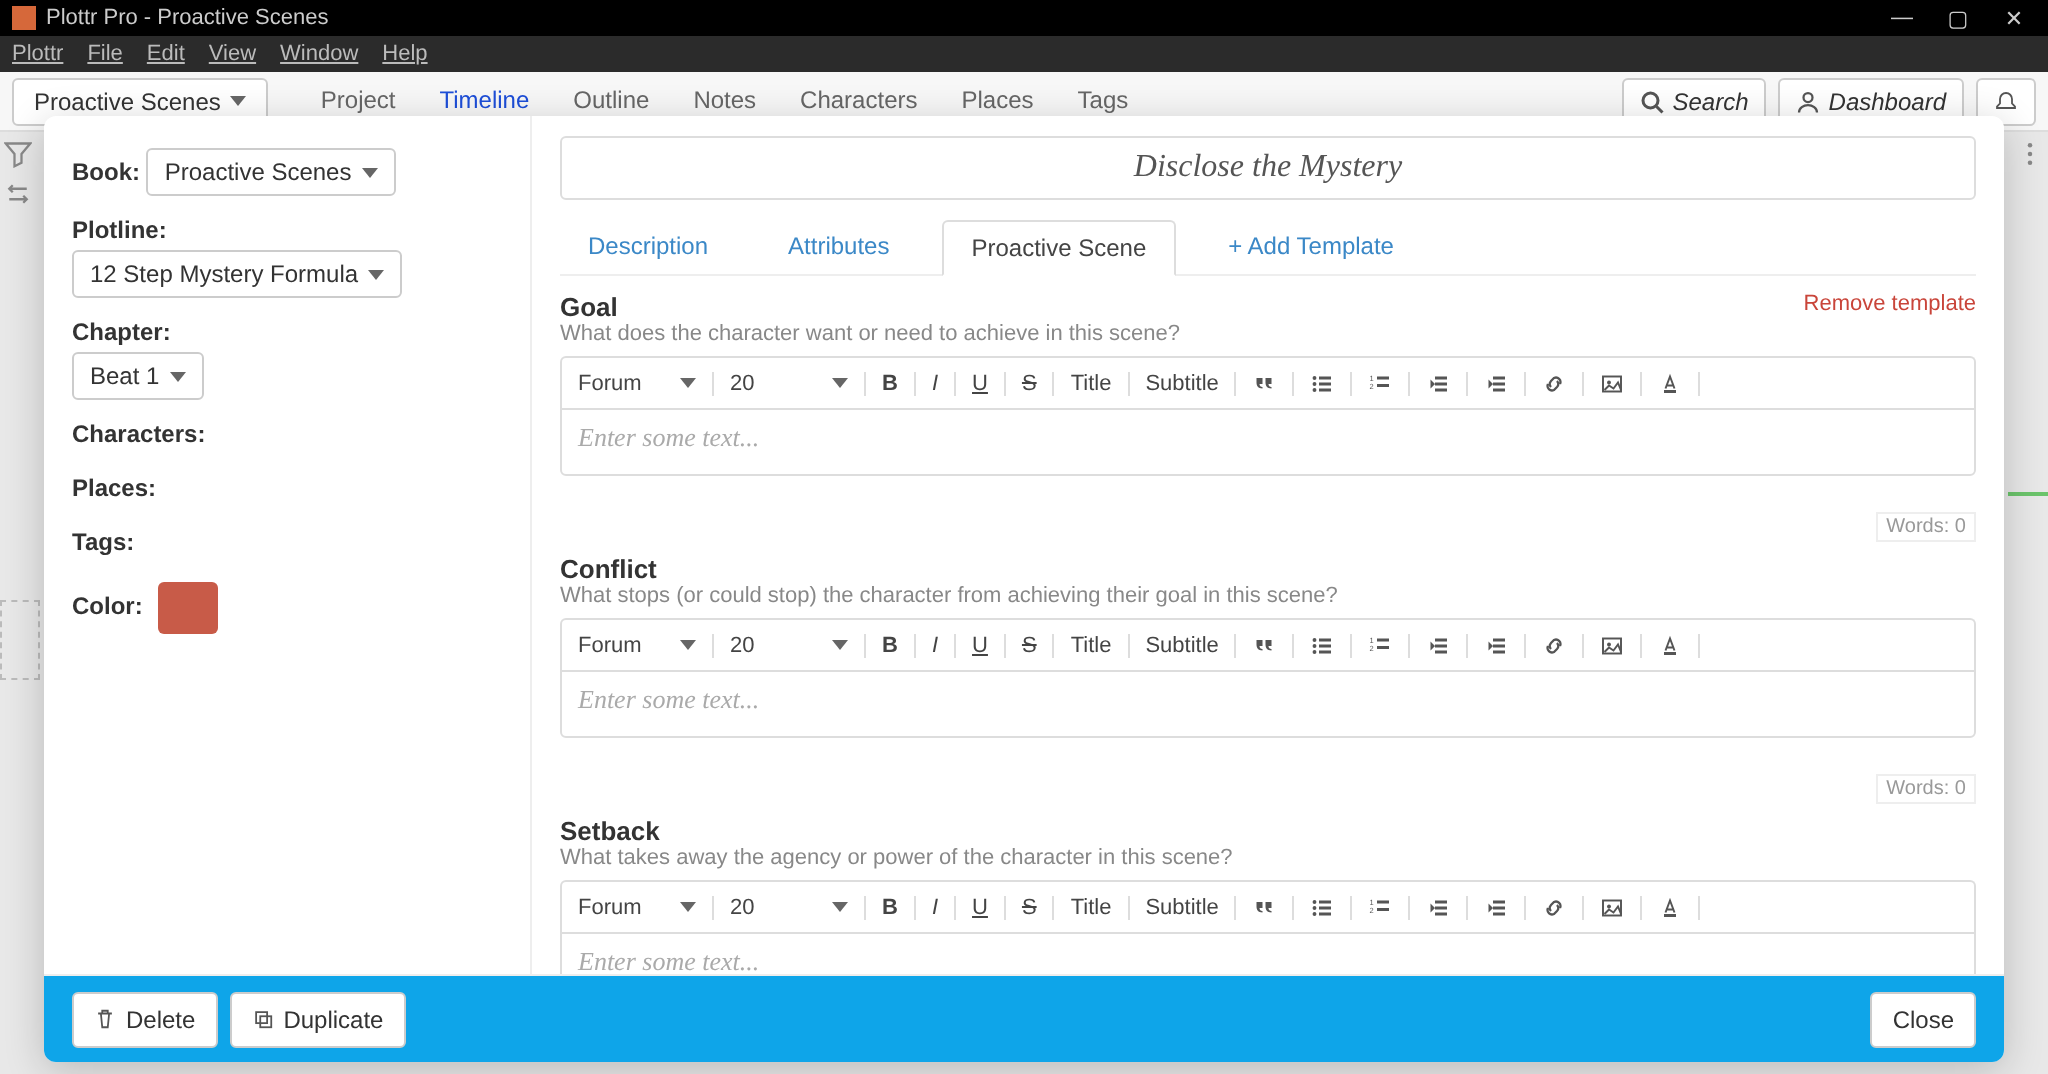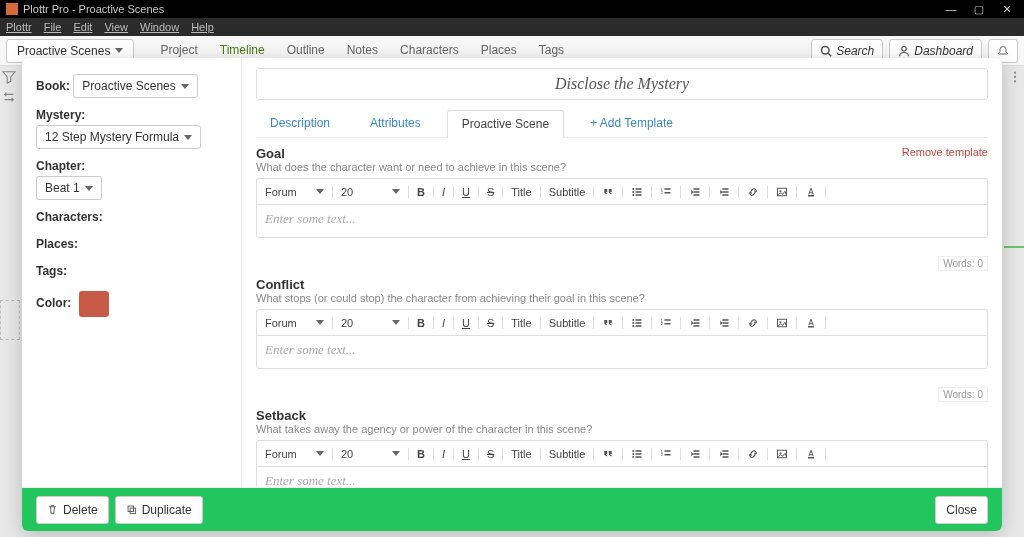--- a/index.html
+++ b/index.html
@@ -8,49 +8,49 @@
     .titlebar .app-icon { width: 12px; height: 12px; background: #d6683a; margin-right: 5px; }
     .titlebar .title { flex: 1; }
     .titlebar .win-ctrl { display: flex; gap: 14px; padding-right: 4px; }
     .titlebar .win-btn { width: 14px; height: 14px; display: flex; align-items: center; justify-content: center; cursor: pointer; color:#ccc;}
     .menubar { background: #2b2b2b; color: #bbb; height: 18px; display: flex; align-items: center; padding: 0 6px; gap: 12px; font-size: 11px; text-decoration: underline; }
     .menubar span { cursor: pointer; }
     .toolbar { background: #f7f7f7; border-bottom: 1px solid #ddd; height: 30px; display: flex; align-items: center; padding: 0 6px; font-size: 12px; }
     .book-select { border: 1px solid #ccc; background: #fff; padding: 4px 10px; border-radius: 3px; display: flex; align-items: center; gap: 5px; cursor: pointer; margin-right: 8px; }
     .tabs { display: flex; gap: 18px; margin-left: 16px; }
     .tab { color: #666; cursor: pointer; padding: 6px 2px; }
-    .tab.active { color: #4d7c0f; border-bottom: 2px solid #3b88c7; }
+    .tab.active { color: #1d4ed8; border-bottom: 2px solid #3b88c7; }
     .right-tools { margin-left: auto; display: flex; gap: 6px; font-style: italic; }
     .tool-btn { border: 1px solid #ccc; background: #fff; padding: 4px 8px; border-radius: 3px; display: flex; align-items: center; gap: 4px; cursor: pointer; }
     .filter-col { position: absolute; left: 0; top: 66px; width: 18px; display:flex; flex-direction:column; gap:6px; align-items:center; padding-top:4px;}
     .filter-ic { width:14px; height:14px; color:#999; cursor:pointer;}
     .side-col-right { position:absolute; right:0; top:66px; width:18px; display:flex; justify-content:center; padding-top:4px;}
     .modal { position: absolute; top: 58px; left: 22px; right: 22px; bottom: 6px; background: #fff; border-radius: 6px; box-shadow: 0 4px 20px rgba(0,0,0,0.2); display: flex; overflow: hidden; }
-    .modal-left { width: 220px; padding: 16px 14px; border-right: 1px solid #eee; font-size: 12px; }
+    .modal-left { width: 244px; padding: 16px 14px; border-right: 1px solid #eee; font-size: 12px; }
     .modal-left .row { margin-bottom: 10px; }
     .modal-left label { font-weight: bold; display: inline-block; margin-bottom: 3px; font-size:12px;}
     .dd { border: 1px solid #ccc; padding: 4px 8px; border-radius: 3px; display: inline-flex; align-items: center; gap: 5px; cursor: pointer; font-weight: normal; font-size:12px; background:#fff;}
     .swatch { width: 30px; height: 26px; background: #c85b48; border-radius: 3px; display:inline-block; vertical-align: middle; margin-left: 4px;}
     .modal-main { flex: 1; padding: 10px 14px 4px 14px; overflow: auto; position: relative;}
     .scene-title { border: 1px solid #ddd; border-radius: 3px; text-align: center; padding: 6px; font-family: Georgia, serif; font-size: 16px; font-style: italic; color: #555; margin-bottom: 10px; }
     .subtabs { display: flex; gap: 12px; border-bottom: 1px solid #eee; margin-bottom: 8px; font-size: 12px; }
     .subtab { padding: 6px 14px; cursor: pointer; color: #3b88c7; }
     .subtab.active { border: 1px solid #ddd; border-bottom: 1px solid #fff; margin-bottom: -1px; border-radius: 3px 3px 0 0; color: #444; }
     .inspired { font-style: italic; color: #777; font-size: 11px; margin-bottom: 6px;}
     .remove-template { position:absolute; right:14px; top:88px; color:#c9453a; font-size:11px; cursor:pointer;}
     .section-title { font-weight: bold; font-size: 13px; margin-top: 6px; }
     .section-sub { color: #888; font-size: 11px; margin-bottom: 5px; }
     .editor-toolbar { display: flex; border: 1px solid #ddd; border-bottom: none; border-radius: 3px 3px 0 0; height: 26px; align-items: center; overflow: hidden; font-size: 11px; }
     .et-cell { border-right: 1px solid #ddd; display: flex; align-items: center; justify-content: center; padding: 0 8px; cursor: pointer; color: #444; background:#fff;}
     .et-cell.sel { min-width: 76px; justify-content: space-between; gap:5px;}
     .et-cell svg { width: 12px; height: 12px; }
     .editor-body { border: 1px solid #ddd; border-radius: 0 0 3px 3px; min-height: 34px; padding: 6px 8px; color: #aaa; font-family: Georgia, serif; font-style: italic; font-size: 13px; }
     .wordcount { text-align: center; font-size: 10px; color: #999; border:1px solid #eee; display:inline-block; float:right; padding:1px 4px; margin-top:18px;}
     .clearfix::after { content:""; display:block; clear:both;}
-    .modal-footer { position: absolute; left: 0; right: 0; bottom: 0; height: 44px; border-top: 1px solid #eee; background: #22c55e; display: flex; align-items: center; padding: 0 14px; justify-content: center; }
+    .modal-footer { position: absolute; left: 0; right: 0; bottom: 0; height: 44px; border-top: 1px solid #eee; background: #0ea5e9; display: flex; align-items: center; padding: 0 14px; justify-content: center; }
     .ft-btn { border: 1px solid #ccc; padding: 6px 10px; border-radius: 3px; cursor: pointer; display: flex; align-items: center; gap: 5px; font-size: 12px; background:#fff;}
     .ft-right { margin-left: auto; }
     .caret { width:0; height:0; border-left:4px solid transparent; border-right:4px solid transparent; border-top:5px solid #666; display:inline-block;}
     .bg-greenline { position:absolute; right:0; top:246px; width:20px; height:2px; background:#6bc46b;}
     .bg-box { position:absolute; left:0; top:300px; width:20px; height:40px; border:1px dashed #bbb;}
   </style>
 </head>
 <body>
 
 <div class="titlebar">
@@ -130,21 +130,21 @@
 <div class="modal">
   <div class="modal-left">
     <div class="row">
       <label>Book:</label>
       <span class="dd">
           <span>Proactive Scenes</span>
           <span class="caret"></span>
         </span>
     </div>
     <div class="row">
-      <label>Mystery:</label><br>
+      <label>Plotline:</label><br>
       <span class="dd">
           <span>12 Step Mystery Formula</span>
           <span class="caret"></span>
         </span>
     </div>
     <div class="row">
       <label>Chapter:</label><br>
       <span class="dd">
           <span>Beat 1</span>
           <span class="caret"></span>

